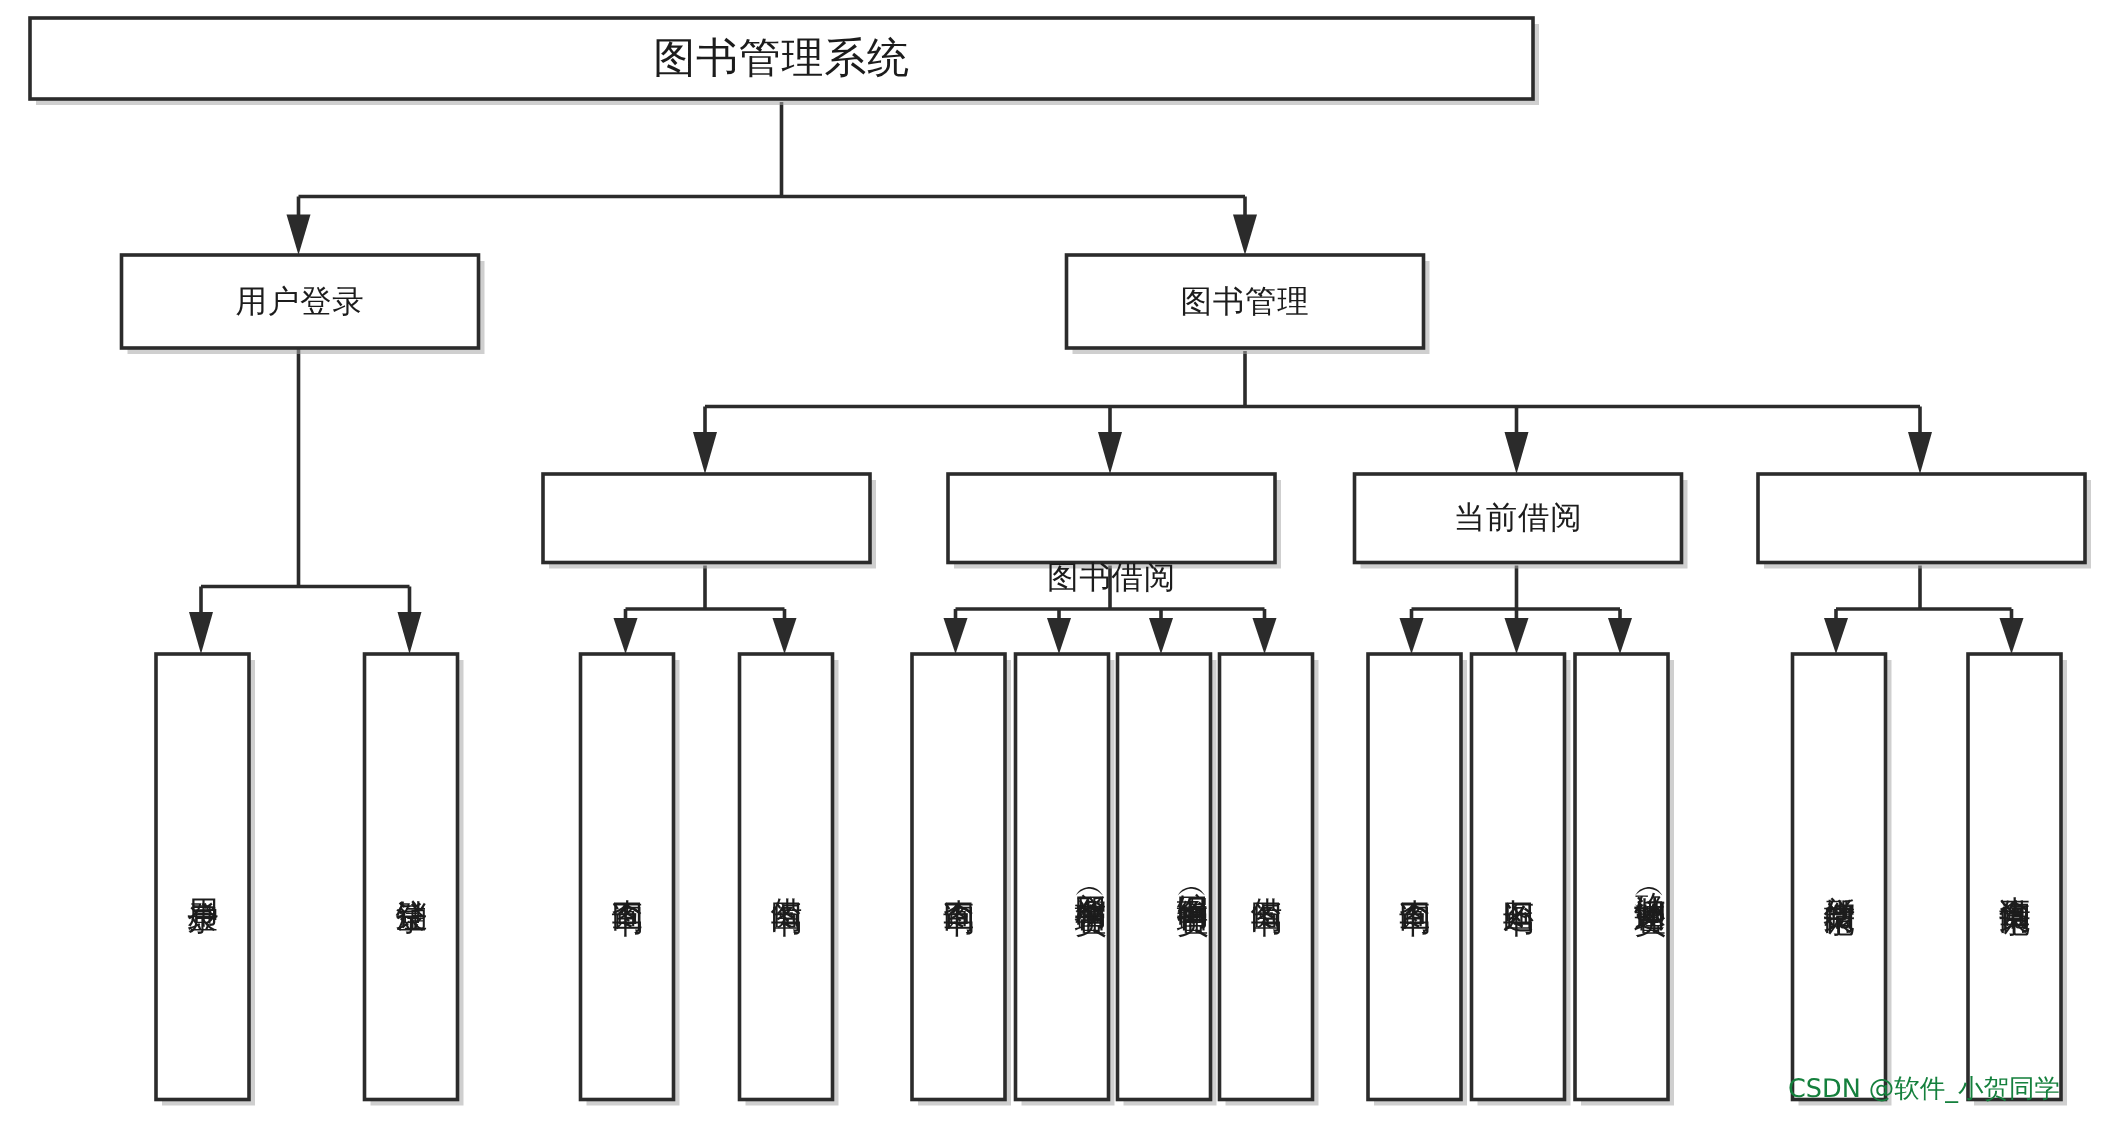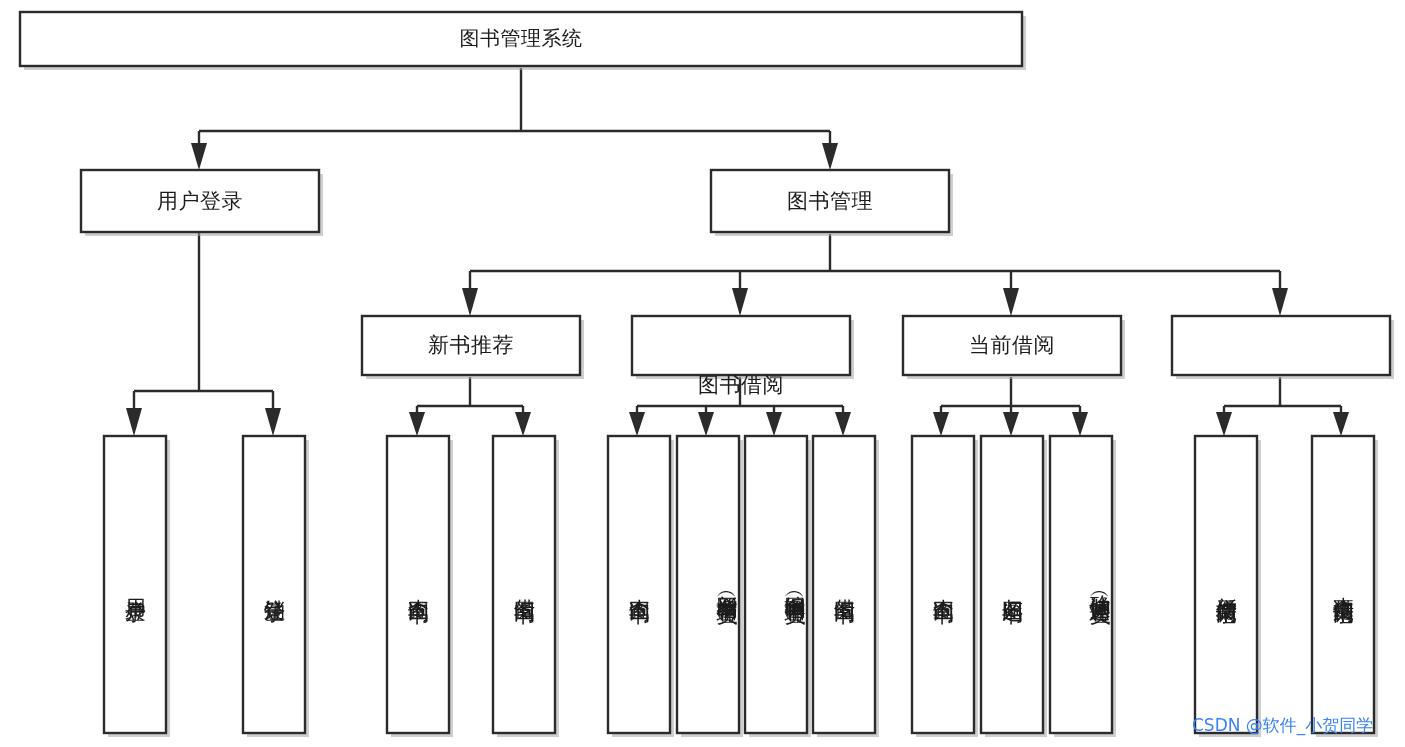--- a/index.html
+++ b/index.html
@@ -62,25 +62,25 @@
     letter-spacing: 0.5px;
   }
   .node-label.vert {
     writing-mode: vertical-rl;
     text-orientation: upright;
     font-size: 21px;
     letter-spacing: 1.5px;
     white-space: nowrap;
   }
   .node-label.title {
-    font-size: 20px;
+    font-size: 28px;
   }
   .watermark {
     position: absolute;
-    color: #3b82f6;
+    color: #15803d;
     font-size: 17px;
     font-family: "DejaVu Sans", "Liberation Sans", sans-serif;
     white-space: nowrap;
     pointer-events: none;
   }
 </style>
 </head>
 <body>
 
 <div id="diagram-root">
@@ -207,21 +207,20 @@
     </g>
 
   </svg>
 
   <div class="node-label horiz title" style="left:20px; top:12px; width:1002px; height:54px;">图书管理系统</div>
 
   <div class="node-label horiz" style="left:81px; top:170px; width:238px; height:62px;">用户登录</div>
 
   <div class="node-label horiz" style="left:711px; top:170px; width:238px; height:62px;">图书管理</div>
 
-  <div class="node-label horiz" style="left:362px; top:316px; width:218px; height:59px;">新书推荐</div>
 
   <div class="node-label horiz" style="left:632px; top:316px; width:218px; height:59px;margin-top:40px;">图书借阅</div>
 
   <div class="node-label horiz" style="left:903px; top:316px; width:218px; height:59px;">当前借阅</div>
 
 
   <div class="node-label vert" style="left:104px; top:436px; width:62px; height:297px;">用户登录</div>
 
   <div class="node-label vert" style="left:243px; top:436px; width:62px; height:297px;">注销登录</div>
 

